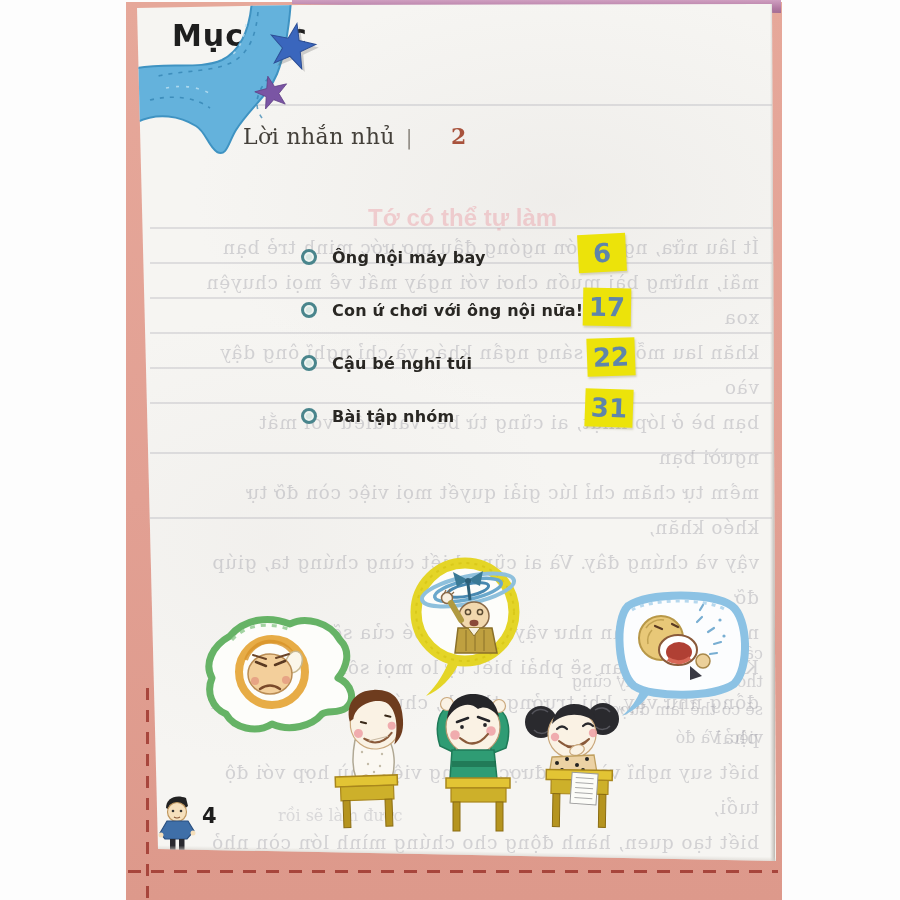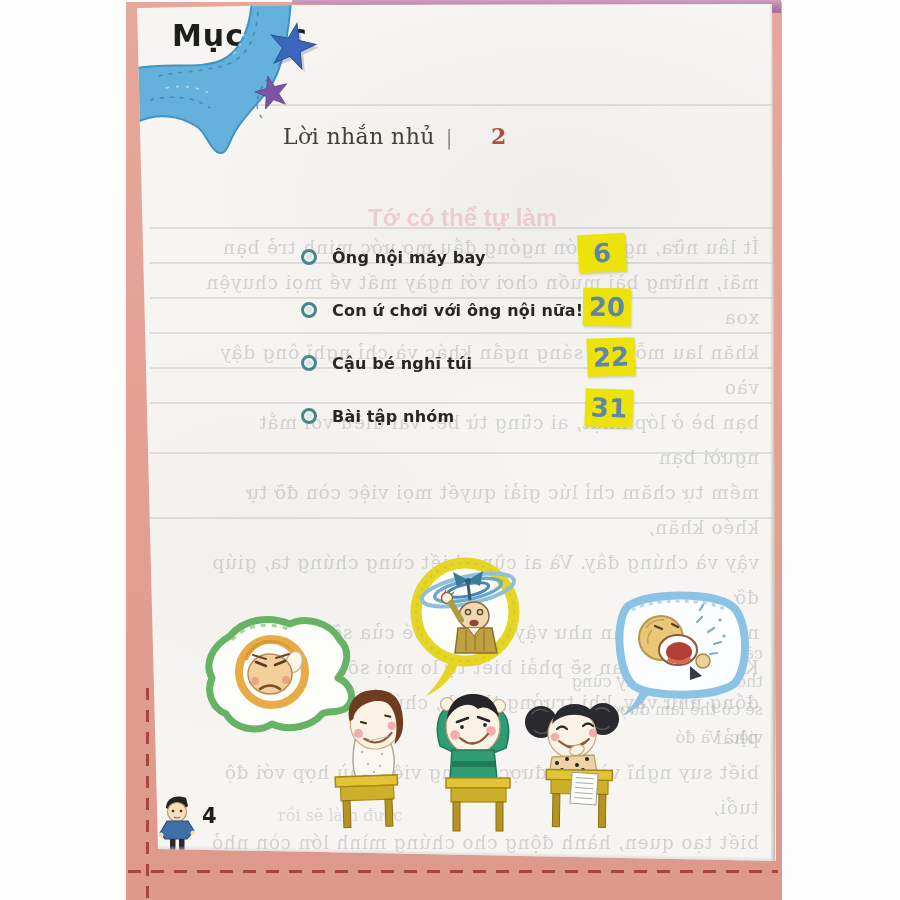--- a/index.html
+++ b/index.html
@@ -32,21 +32,21 @@
     background:linear-gradient(180deg,transparent,#d5d1cb);transform:rotate(1.1deg);transform-origin:left center;}
 
   .rule{position:absolute;left:150px;width:622px;height:1.5px;background:rgba(165,165,175,.30);}
 
   
   .muc-luc{position:absolute;left:172px;top:18px;font-size:30px;font-weight:700;
     color:#1e1e1e;letter-spacing:1px;}
 
   
   .header-line{position:absolute;left:243px;top:123px;display:flex;align-items:baseline;
-    font-family:"DejaVu Serif",serif;font-size:22px;color:#44403a;letter-spacing:.4px;white-space:nowrap;margin-left:40px;}
+    font-family:"DejaVu Serif",serif;font-size:22px;color:#44403a;letter-spacing:.4px;white-space:nowrap;}
   .header-sep{color:#8d8880;padding:0 11px;font-size:20px;}
   .header-page{color:#a8523c;margin-left:27px;font-weight:700;}
 
   
   .toc-row{position:absolute;left:301px;height:30px;display:flex;align-items:center;}
   .bullet{width:10px;height:10px;border-radius:50%;border:3px solid #49858c;background:#d9e8e4;
     box-shadow:inset 0 0 0 2px #eef4f1;margin-right:15px;flex:none;}
   .toc-label{font-size:16px;font-weight:700;color:#292723;letter-spacing:.2px;white-space:nowrap;}
 
   .page-box{position:absolute;width:48px;height:38px;background:#ece30a;display:flex;
@@ -131,21 +131,21 @@
     <div class="toc-row" style="top:348px">
       <span class="bullet"></span>
       <span class="toc-label">Cậu bé nghĩ túi</span>
     </div>
     <div class="toc-row" style="top:401px">
       <span class="bullet"></span>
       <span class="toc-label">Bài tập nhóm</span>
     </div>
 
     <div class="page-box" style="left:578px;top:234px;transform:rotate(-3deg)">6</div>
-    <div class="page-box" style="left:583px;top:288px;transform:rotate(1deg)">20</div>
+    <div class="page-box" style="left:583px;top:288px;transform:rotate(1deg)">17</div>
     <div class="page-box" style="left:587px;top:338px;transform:rotate(-2deg)">22</div>
     <div class="page-box" style="left:585px;top:389px;transform:rotate(2deg)">31</div>
 
     <svg class="illus" viewBox="0 0 900 900">
 
       <g>
         <path d="M252,0 C250,28 242,50 222,60 C200,70 168,62 137,68 L137,122 C158,112 180,116 196,126 C206,132 208,146 217,152 C227,157 228,143 236,130 C250,108 268,96 277,74 C285,54 289,28 291,0 Z" fill="#64b2dc" stroke="#3f93c2" stroke-width="2"></path>
         <path d="M258,12 C256,34 250,50 236,60 C218,72 186,70 158,76 M150,100 C175,94 196,98 210,108 M262,118 C252,104 258,90 270,76" fill="none" stroke="#2e7fae" stroke-width="1.6" stroke-dasharray="4 6" opacity=".7"></path>
         <path d="M246,24 C244,40 238,52 228,58 M166,88 C186,84 202,88 214,96" fill="none" stroke="#bfe2f2" stroke-width="1.6" stroke-dasharray="3 7" opacity=".8"></path>
       </g>

